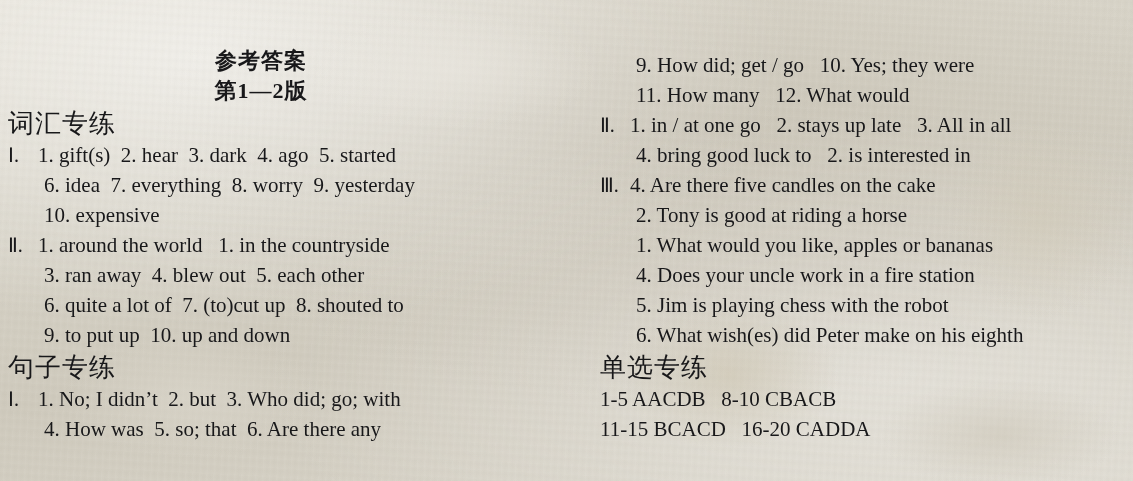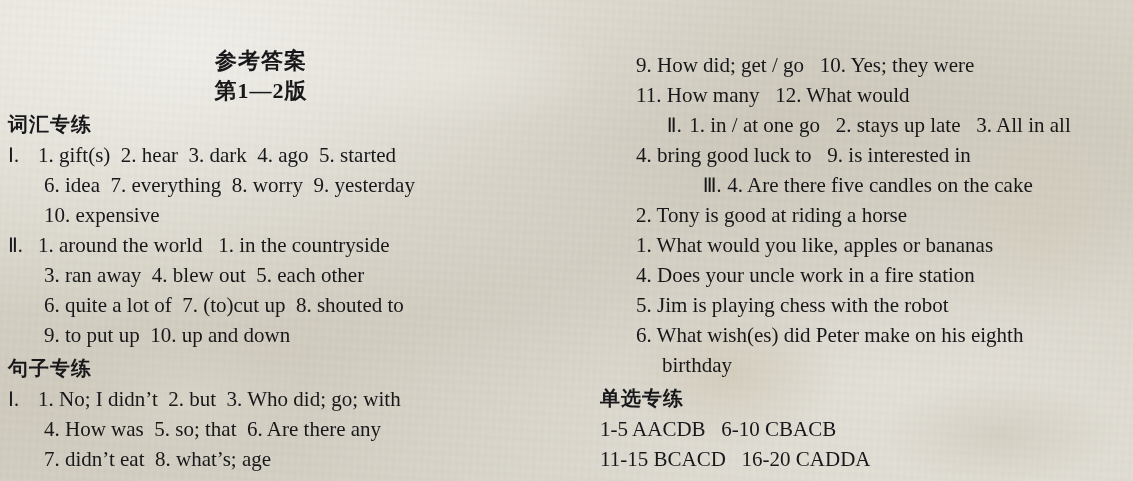--- a/index.html
+++ b/index.html
@@ -58,42 +58,42 @@
     padding-top: 14px;
     margin-left: -44px;
   }
   .title-line {
     font-size: 22px;
     font-weight: bold;
     letter-spacing: 1px;
     line-height: 30px;
   }
   .section-head {
-    font-size: 20px;
-    font-weight: bold;
+    font-size: 26px;
+    font-weight: normal;
     letter-spacing: 1px;
     line-height: 32px;
     margin-top: 2px;
   }
   .line {
     font-size: 21px;
     line-height: 30px;
     white-space: pre;
   }
   .line.indent {
     padding-left: 36px;
     font-family: Liberation Serif, serif;
   }
   .rnum {
     display: inline-block;
     min-width: 30px;
     font-size: 20px;
   }
   .col-right .line { padding-left: 36px; }
-  .col-right .line.hang { padding-left: 0px; text-align: center; }
+  .col-right .line.hang { padding-left: 0px; }
   .col-right .line.deep { padding-left: 62px; }
   .col-right .section-head { padding-left: 0px; }
   .col-right .plain { padding-left: 0px; }
 </style>
 </head>
 <body>
 
 <div class="page">
   <div class="grain"></div>
   <div class="blotch b1"></div>
@@ -116,40 +116,38 @@
       <div class="line"><span class="rnum">Ⅱ.</span><span>1. around the world   1. in the countryside</span></div>
       <div class="line indent"><span>3. ran away  4. blew out  5. each other</span></div>
       <div class="line indent"><span>6. quite a lot of  7. (to)cut up  8. shouted to</span></div>
       <div class="line indent"><span>9. to put up  10. up and down</span></div>
     </div>
 
     <div>
       <div class="section-head">句子专练</div>
       <div class="line"><span class="rnum">Ⅰ.</span><span>1. No; I didn’t  2. but  3. Who did; go; with</span></div>
       <div class="line indent"><span>4. How was  5. so; that  6. Are there any</span></div>
-      <div class="line indent"><span>7. didn’t eat  8. what’s; age</span></div>
     </div>
   </div>
 
   <div class="col col-right">
     <div style="height:18px"></div>
     <div class="line"><span>9. How did; get / go   10. Yes; they were</span></div>
     <div class="line"><span>11. How many   12. What would</span></div>
 
     <div>
       <div class="line hang"><span class="rnum">Ⅱ.</span><span>1. in / at one go   2. stays up late   3. All in all</span></div>
-      <div class="line"><span>4. bring good luck to   9. is interested in</span></div>
+      <div class="line"><span>4. bring good luck to   2. is interested in</span></div>
       <div class="line hang"><span class="rnum">Ⅲ.</span><span>4. Are there five candles on the cake</span></div>
       <div class="line"><span>2. Tony is good at riding a horse</span></div>
       <div class="line"><span>1. What would you like, apples or bananas</span></div>
       <div class="line"><span>4. Does your uncle work in a fire station</span></div>
       <div class="line"><span>5. Jim is playing chess with the robot</span></div>
       <div class="line"><span>6. What wish(es) did Peter make on his eighth</span></div>
-      <div class="line deep"><span>birthday</span></div>
     </div>
 
     <div>
       <div class="section-head">单选专练</div>
-      <div class="line plain"><span>1-5 AACDB   6-10 CBACB</span></div>
+      <div class="line plain"><span>1-5 AACDB   8-10 CBACB</span></div>
       <div class="line plain"><span>11-15 BCACD   16-20 CADDA</span></div>
     </div>
   </div>
 </div>
 
 </body></html>

